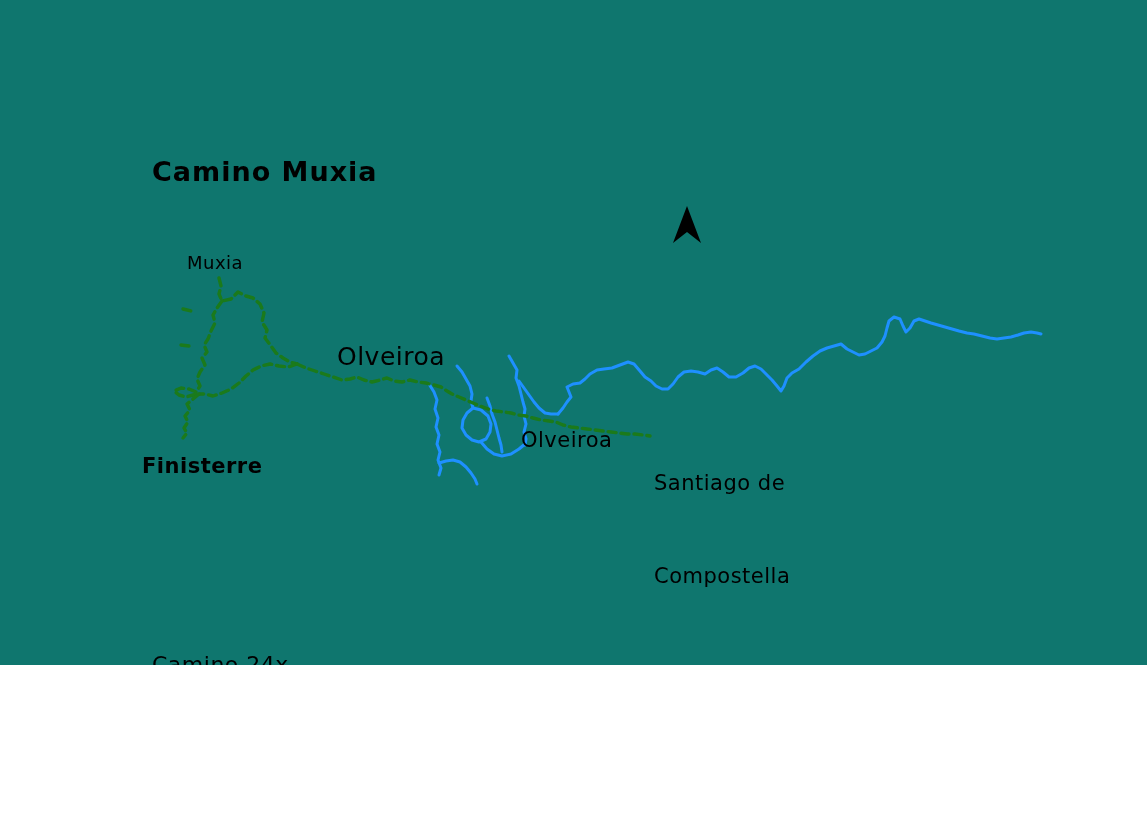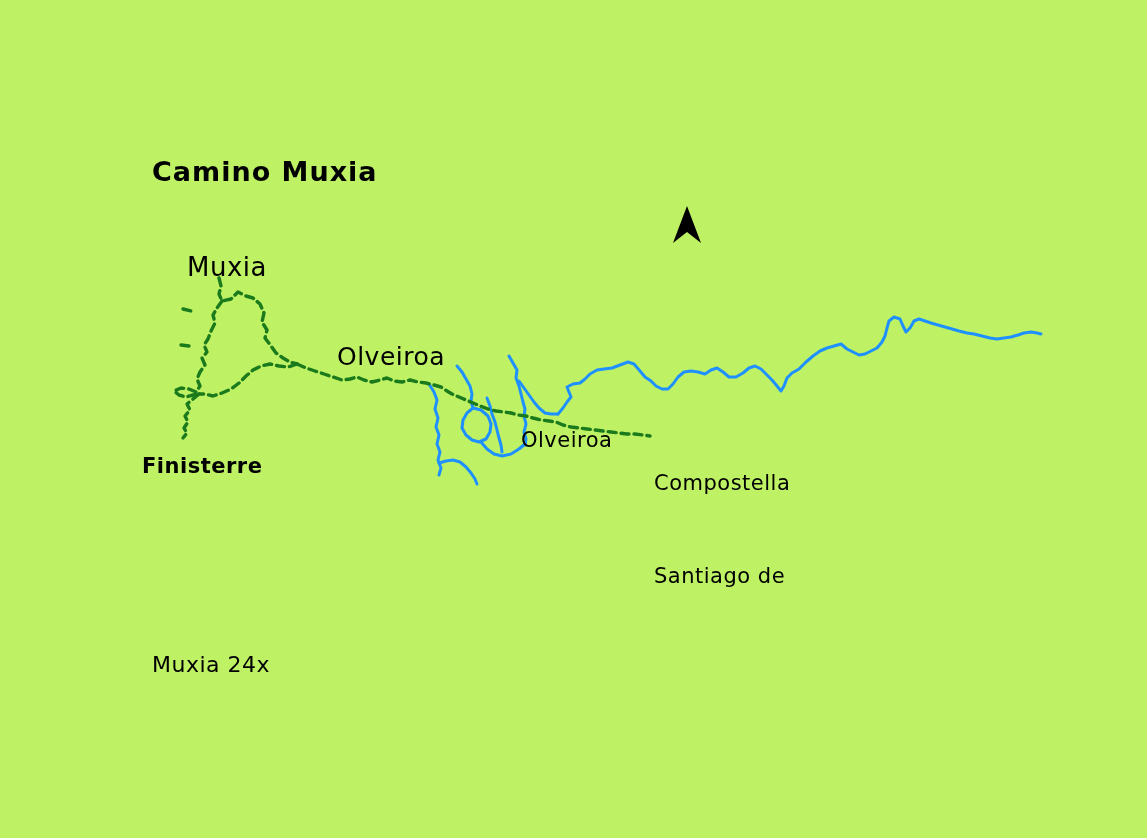--- a/index.html
+++ b/index.html
@@ -3,22 +3,22 @@
 <meta charset="utf-8">
 <style>
   html, body {
     margin: 0;
     padding: 0;
     background: #ffffff;
   }
   #canvas {
     position: relative;
     width: 1147px;
-    height: 838px;
-    background: #bef264;
+    height: 665px;
+    background: #0f766e;
     overflow: hidden;
     font-family: "DejaVu Sans", sans-serif;
     color: #000000;
   }
   #map-svg {
     position: absolute;
     left: 0;
     top: 0;
     width: 1147px;
     height: 838px;
@@ -29,21 +29,21 @@
     color: #000000;
     letter-spacing: 0.5px;
   }
   .map-title {
     left: 152px;
     top: 156px;
     font-size: 27px;
     font-weight: 600;
     letter-spacing: 1px;
   }
-  .lbl-muxia      { left: 187px; top: 252px; font-size: 26px; font-weight: 500; }
+  .lbl-muxia      { left: 187px; top: 252px; font-size: 18px; font-weight: 500; }
   .lbl-finisterre { left: 142px; top: 454px; font-size: 21px; font-weight: 700; }
   .lbl-olveiroa   { left: 337px; top: 342px; font-size: 25px; font-weight: 500; }
   .lbl-negreira   { left: 521px; top: 428px; font-size: 21px; font-weight: 500; }
   .lbl-santiago   { left: 654px; top: 406px; font-size: 21px; font-weight: 500; line-height: 31px; }
   .map-caption    { left: 152px; top: 652px; font-size: 22px; font-weight: 500; }
 
   .route-green {
     fill: none;
     stroke-width: 3.4;
     stroke-linecap: round;
@@ -111,19 +111,19 @@
 
   <div class="lbl lbl-muxia">Muxia</div>
 
   <div class="lbl lbl-finisterre">Finisterre</div>
 
   <div class="lbl lbl-olveiroa">Olveiroa</div>
 
   <div class="lbl lbl-negreira">Olveiroa</div>
 
   <div class="lbl lbl-santiago">
+    <div>Santiago de</div>
     <div>Compostella</div>
-    <div>Santiago de</div>
   </div>
 
-  <div class="lbl map-caption">Muxia 24x</div>
+  <div class="lbl map-caption">Camino 24x</div>
 
 </div>
 
 </body></html>

